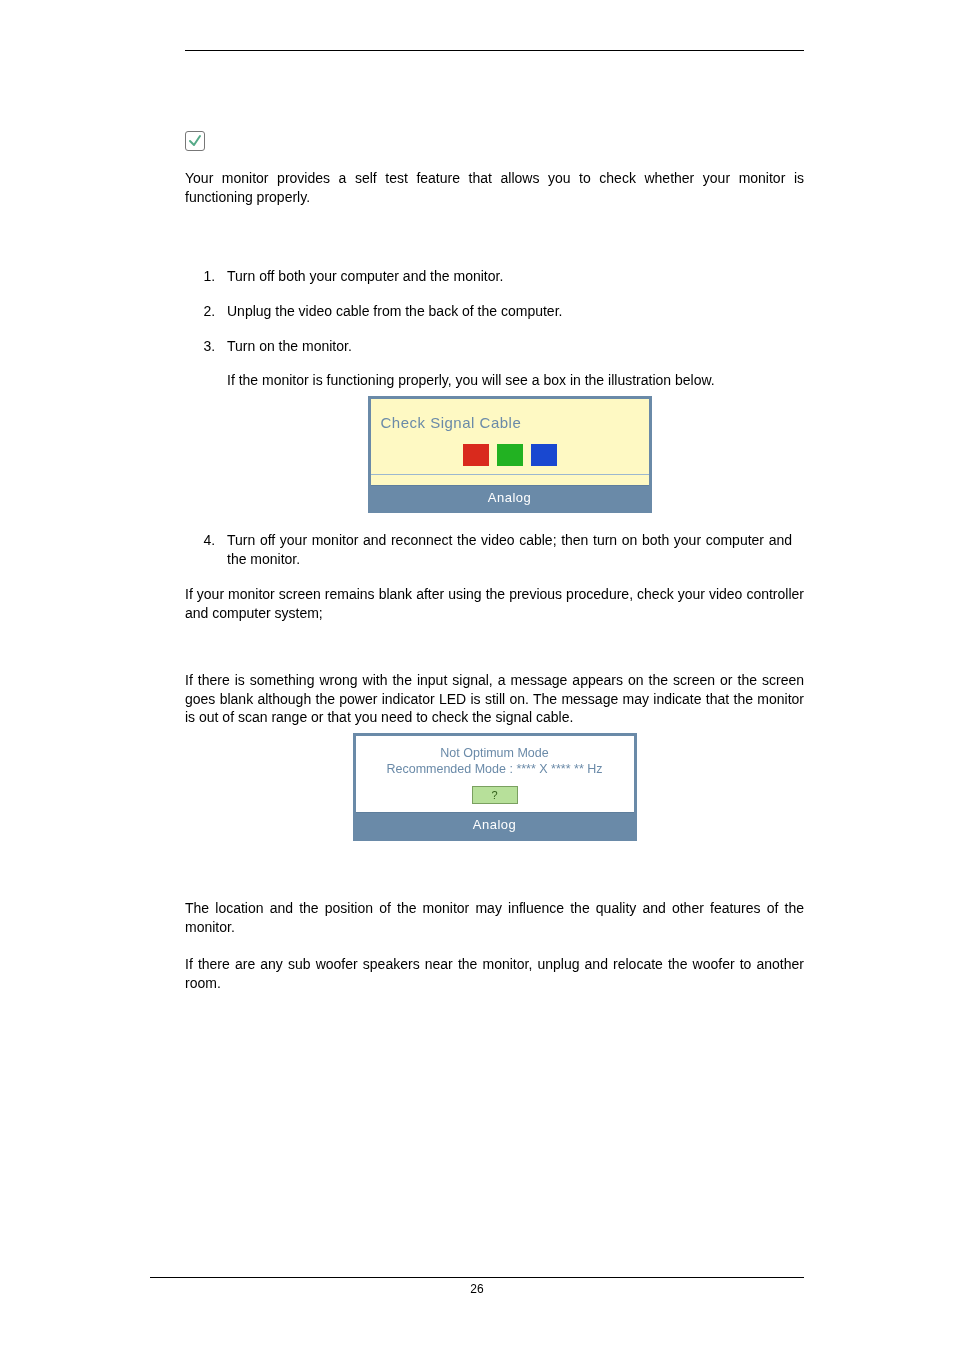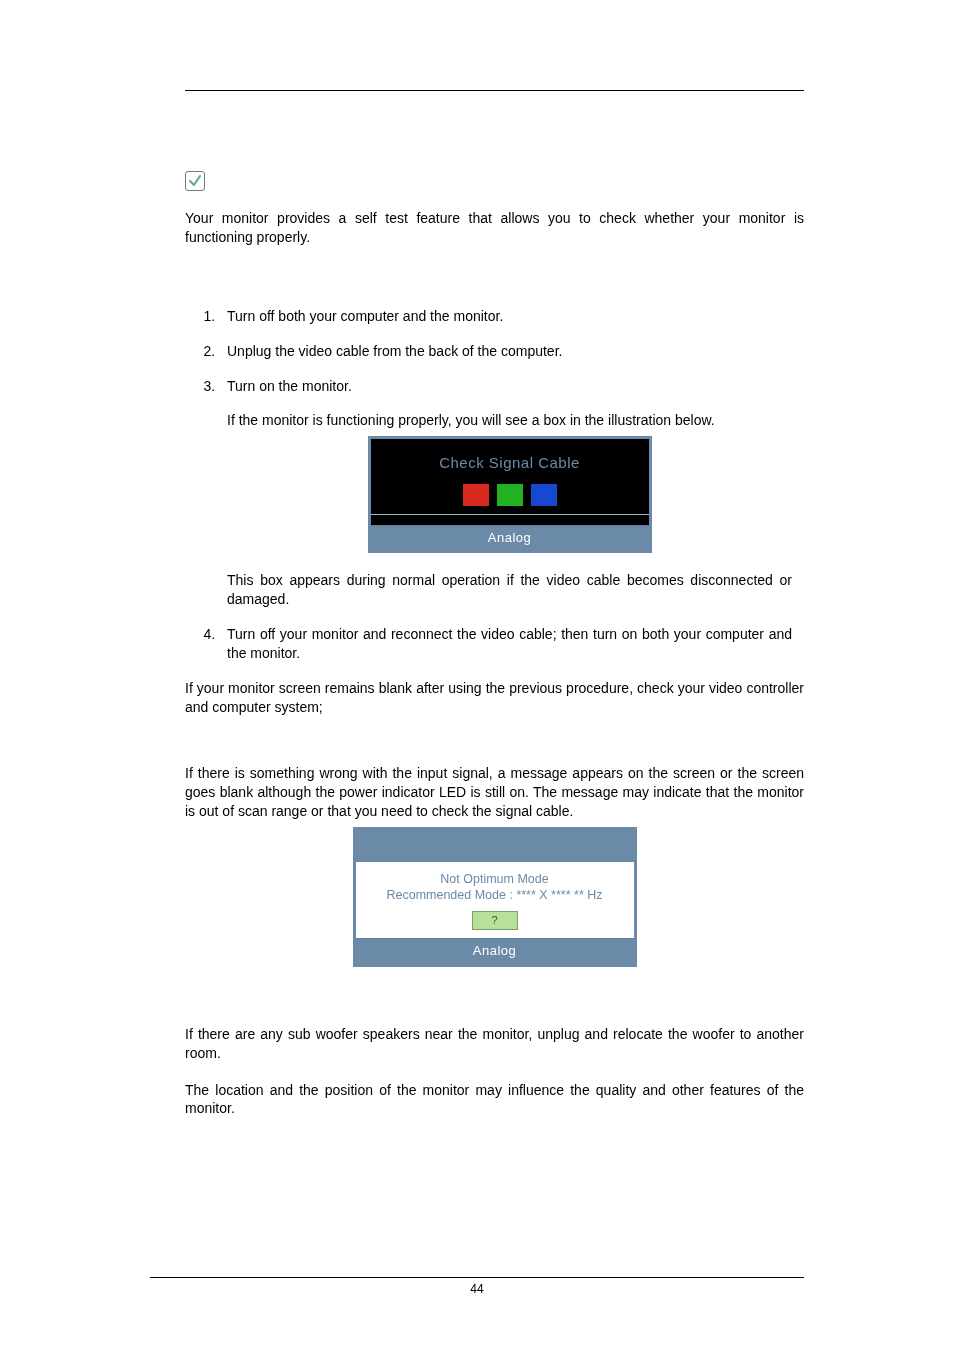--- a/index.html
+++ b/index.html
@@ -7,21 +7,21 @@
     padding: 0;
     background: #fff;
     font-family: Arial, Helvetica, sans-serif;
     color: #000;
     width: 954px;
   }
   .page {
     width: 954px;
     height: 1350px;
     box-sizing: border-box;
-    padding: 90px 150px 0 185px;
+    padding: 50px 150px 0 185px;
     position: relative;
   }
   .hr {
     border-top: 1px solid #000;
     width: 100%;
     height: 0;
   }
   .content {
     padding-top: 80px;
     font-size: 14px;
@@ -60,23 +60,23 @@
     justify-content: center;
     margin: 6px 0 18px 0;
   }
   
   .fig1 {
     width: 278px;
     border: 3px solid #6a8aa8;
     background: #6a8aa8;
   }
   .fig1-inner {
-    background: #000000;
+    background: #fef9c3;
     padding: 14px 10px 10px 10px;
-    text-align: center;
+    text-align: left;
   }
   .fig1-title {
     color: #6a8aa8;
     font-size: 15px;
     letter-spacing: 0.5px;
     margin-bottom: 10px;
     font-family: Arial, sans-serif;
   }
   .sq-row {
     display: flex;
@@ -103,21 +103,20 @@
   
   .fig2 {
     width: 278px;
     border: 3px solid #6a8aa8;
     background: #6a8aa8;
   }
   .fig2-inner {
     background: #fff;
     padding: 10px 10px 8px 10px;
     text-align: center;
-    margin-top: 32px;
   }
   .fig2-t1 {
     color: #6a8aa8;
     font-size: 12.5px;
     line-height: 1.25;
   }
   .fig2-btn {
     display: inline-block;
     background: #b7e09a;
     border: 1px solid #7aa060;
@@ -182,21 +181,20 @@
                 <div class="sq sq-r"></div>
                 <div class="sq sq-g"></div>
                 <div class="sq sq-b"></div>
               </div>
               <div class="hrthin"></div>
             </div>
             <div class="fig1-footer">Analog</div>
           </div>
         </div>
 
-        <div class="substep">This box appears during normal operation if the video cable becomes disconnected or damaged.</div>
       </li>
       <li><span>Turn off your monitor and reconnect the video cable; then turn on both your computer and the monitor.</span></li>
     </ol>
 
     <p class="para after-list">If your monitor screen remains blank after using the previous procedure, check your video controller and computer system;</p>
 
     <div class="spacer"></div>
 
     <p class="para">If there is something wrong with the input signal, a message appears on the screen or the screen goes blank although the power indicator LED is still on. The message may indicate that the monitor is out of scan range or that you need to check the signal cable.</p>
 
@@ -206,22 +204,22 @@
           <div class="fig2-t1">Not Optimum Mode</div>
           <div class="fig2-t1">Recommended Mode : **** X **** ** Hz</div>
           <div class="fig2-btn">?</div>
         </div>
         <div class="fig2-footer">Analog</div>
       </div>
     </div>
 
     <div style="height:40px"></div>
 
+    <p class="para">The location and the position of the monitor may influence the quality and other features of the monitor.</p>
     <p class="para">If there are any sub woofer speakers near the monitor, unplug and relocate the woofer to another room.</p>
-    <p class="para">The location and the position of the monitor may influence the quality and other features of the monitor.</p>
 
   </div>
 
   <div class="footer">
     <div class="hr"></div>
-    <div class="pagenum">44</div>
+    <div class="pagenum">26</div>
   </div>
 </div>
 
 </body></html>

